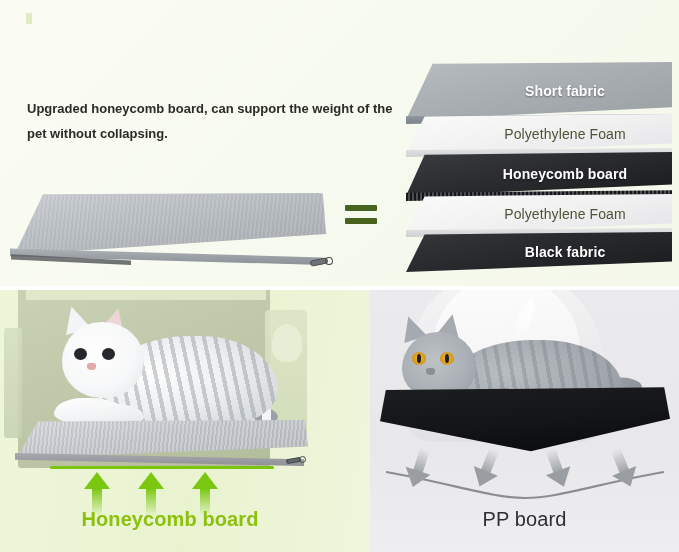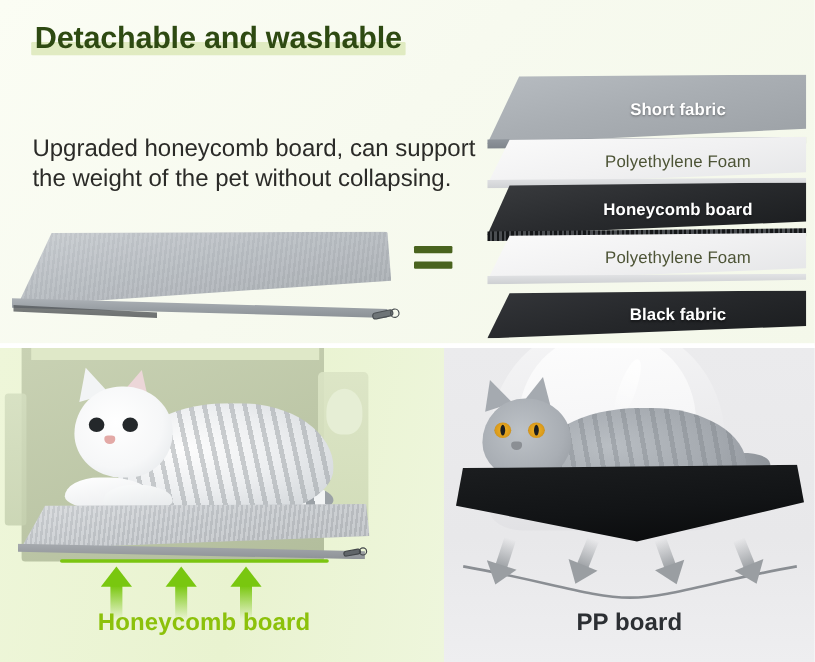--- a/index.html
+++ b/index.html
@@ -26,22 +26,22 @@
     color:#2e4a12; line-height:32px; white-space:nowrap;
     padding:0 3px; margin-bottom:4px;
   }
   .title-line .hl{
     position:absolute; left:0; right:0; bottom:2px; height:11px;
     background:#dce8b8; opacity:.85; z-index:0; border-radius:1px;
   }
   .title-line .tx{ position:relative; z-index:1; }
 
   #subcopy{
-    position:absolute; left:27px; top:112px; width:372px;
-    font-size:20px; line-height:25px; color:#2b2b28; font-weight:400;
+    position:absolute; left:27px; top:96px; width:372px;
+    font-size:13px; line-height:25px; color:#2b2b28; font-weight:700;
   }
 
   
   #mat-photo{ position:absolute; left:8px; top:193px; width:330px; height:90px; }
   #mat-photo .slab-top{
     position:absolute; left:0; top:0; width:318px; height:62px;
     background:linear-gradient(170deg,#c9cdd1 0%,#b9bec3 40%,#adb2b7 75%,#a3a8ad 100%);
     clip-path:polygon(11% 2%, 99% 0%, 100% 66%, 2% 100%);
     border-radius:6px;
   }
@@ -135,21 +135,21 @@
   }
 
   #L4{ top:132px; height:40px; }
   #L4 .slab{ background:linear-gradient(168deg,#fbfbfb 0%,#f1f1f2 50%,#e3e4e6 100%); }
   #L4 .edge{
     position:absolute; left:0; bottom:-3px; width:266px; height:9px;
     background:linear-gradient(180deg,#e3e4e6,#cdcfd2);
     clip-path:polygon(0% 22%, 100% 0%, 100% 58%, 0% 100%);
   }
 
-  #L5{ top:180px; height:40px; }
+  #L5{ top:170px; height:40px; }
   #L5 .slab{ background:linear-gradient(168deg,#34363a 0%,#26282b 50%,#1a1c1e 100%); }
 
   
   #divider{ position:absolute; left:0; top:286px; width:679px; height:5px; background:#ffffff; }
 
   
   #bottom-section{ position:absolute; left:0; top:290px; width:679px; height:262px; }
 
   
   #panel-left{
@@ -392,32 +392,31 @@
     background:linear-gradient(0deg,#9a9ea2 0%, rgba(154,158,162,0) 100%);
   }
   #arrows-right .darw.a1{ left:22px;  transform:rotate(18deg); }
   #arrows-right .darw.a2{ left:90px;  transform:rotate(22deg); }
   #arrows-right .darw.a3{ left:160px; transform:rotate(-20deg); }
   #arrows-right .darw.a4{ left:226px; transform:rotate(-22deg); }
   #arrows-right .sag{ position:absolute; left:0; top:20px; width:282px; height:34px; }
 
   #label-right{
     position:absolute; left:0; top:218px; width:309px; text-align:center;
-    font-size:20px; font-weight:bold; color:#2c2f33; letter-spacing:.1px;
+    font-size:20px; font-weight:normal; color:#2c2f33; letter-spacing:.1px;
   }
 </style>
 </head>
 <body>
 
 <div id="top-section">
 
   <div id="headline">
     <div class="title-line">
       <span class="hl"></span>
-      <span class="tx">Detachable and washable</span>
     </div>
     <br>
   </div>
 
   <div id="subcopy">Upgraded honeycomb board, can support the weight of the pet without collapsing.</div>
 
   <div id="mat-photo">
     <div class="slab-top"></div>
     <div class="slab-side"></div>
     <div class="slab-dark"></div>

